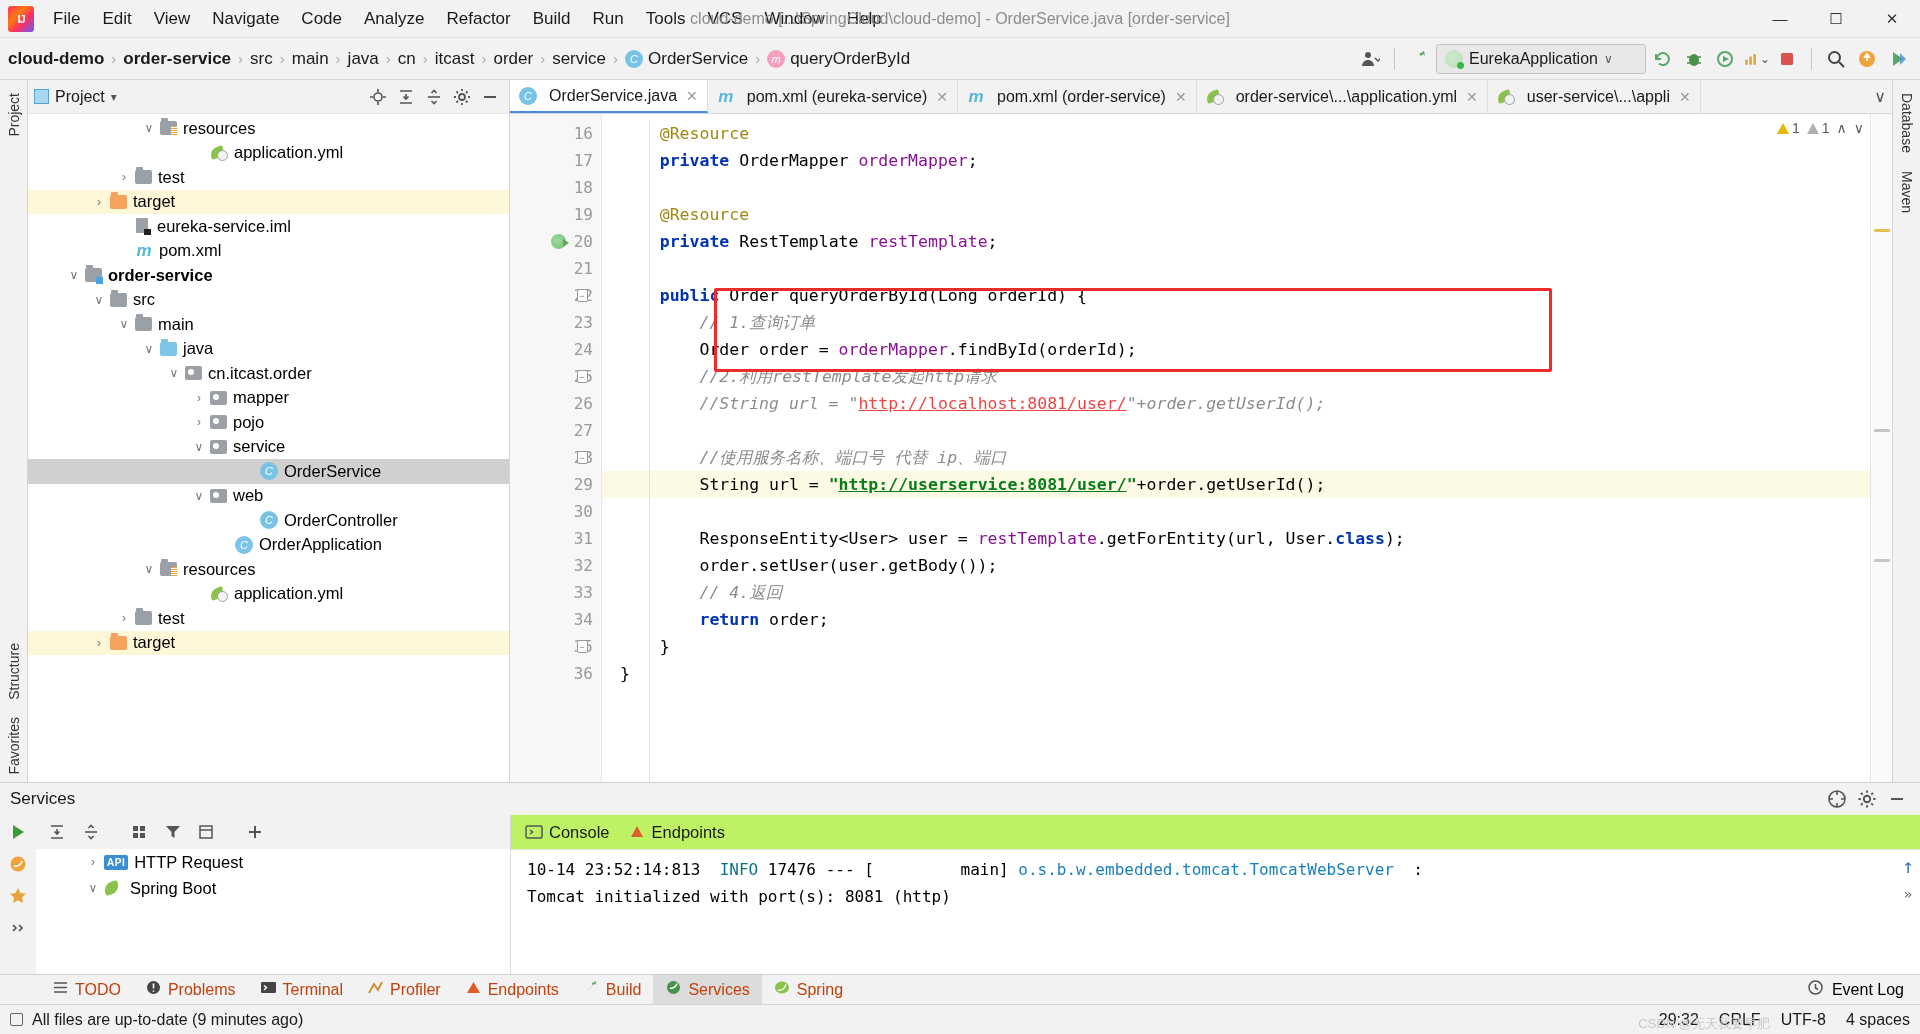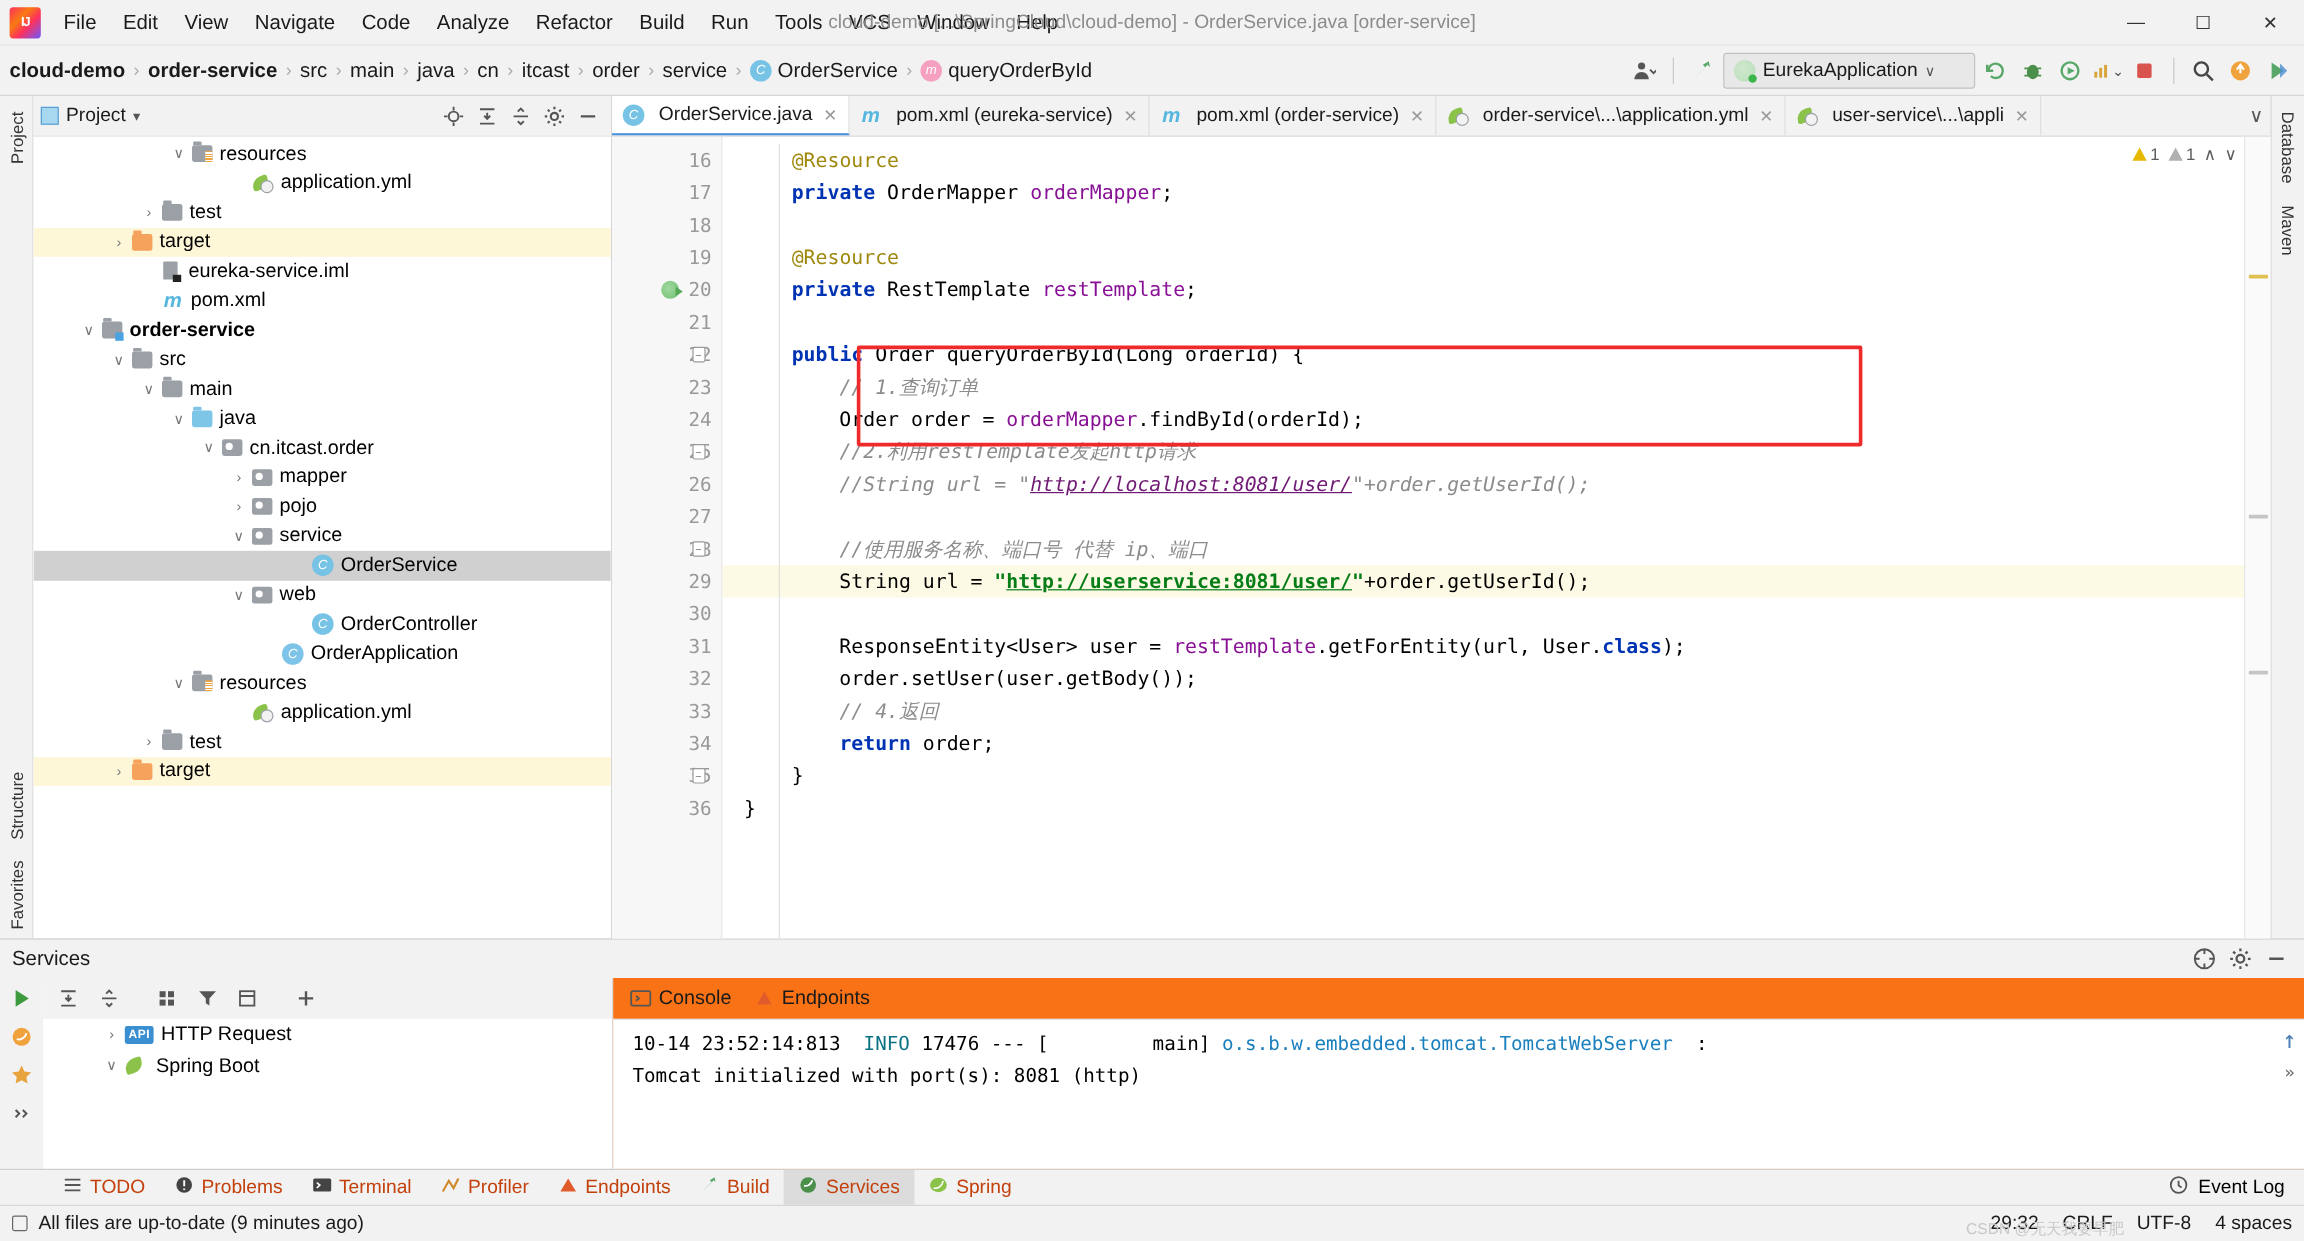--- a/index.html
+++ b/index.html
@@ -203,21 +203,21 @@
   .cline.cur { background:#fcfae4; }
   .indent-guide {
     position:absolute; left:47px; top:6px; bottom:0; width:1px; background:#e0e0e0;
   }
   .kw    { color:#0033b3; font-weight:bold; }
   .anno  { color:#9e880d; }
   .field { color:#871094; }
   .cmt   { color:#8c8c8c; font-style:italic; }
   .str   { color:#067d17; font-weight:bold; }
   .strlink{ color:#067d17; font-weight:bold; text-decoration:underline; }
-  .cmtlink{ color:#701a75; font-style:italic; text-decoration:underline; }
+  .cmtlink{ color:#ef4444; text-decoration:underline; }
   .plain { color:#000; }
 
   .redbox{
     position:absolute; border:3px solid #ef2a2a; border-radius:2px; pointer-events:none;
   }
 
   
   .inspect {
     width:22px; background:#fafafa; border-left:1px solid #e6e6e6; flex:none;
     position:relative;
@@ -253,21 +253,21 @@
   }
   .sv-lefttools{
     height:34px; display:flex; align-items:center; gap:8px; padding-left:8px;
     background:#f2f2f2; flex:none;
   }
   .svrow { height:26px; display:flex; align-items:center; font-size:16.5px; white-space:nowrap; padding-left:4px;}
   .apichip{
     font-size:10px;font-weight:bold;color:#fff;background:#3a8fd0;border-radius:2px;
     padding:2px 3px;margin-right:6px; letter-spacing:0.5px;
   }
-  .sv-right{ flex:1; display:flex; flex-direction:column; min-width:0; background:#f97316;}
+  .sv-right{ flex:1; display:flex; flex-direction:column; min-width:0; background:#bef264;}
   .sv-tabs{ height:34px; display:flex; align-items:center; gap:18px; padding-left:14px; flex:none;}
   .sv-tab{ display:flex;align-items:center;gap:6px;font-size:16.5px;color:#1a1a1a;}
   .sv-console{
     flex:1; background:#fff; font-family:"DejaVu Sans Mono", monospace;
     font-size:16px; padding:6px 8px 0 16px; overflow:hidden; position:relative;
     border-top:1px solid #e0e0e0;
   }
   .conline{ height:27px; display:flex; align-items:center; white-space:pre; }
   .c-ts   { color:#000; }
   .c-info { color:#0b7285; }

